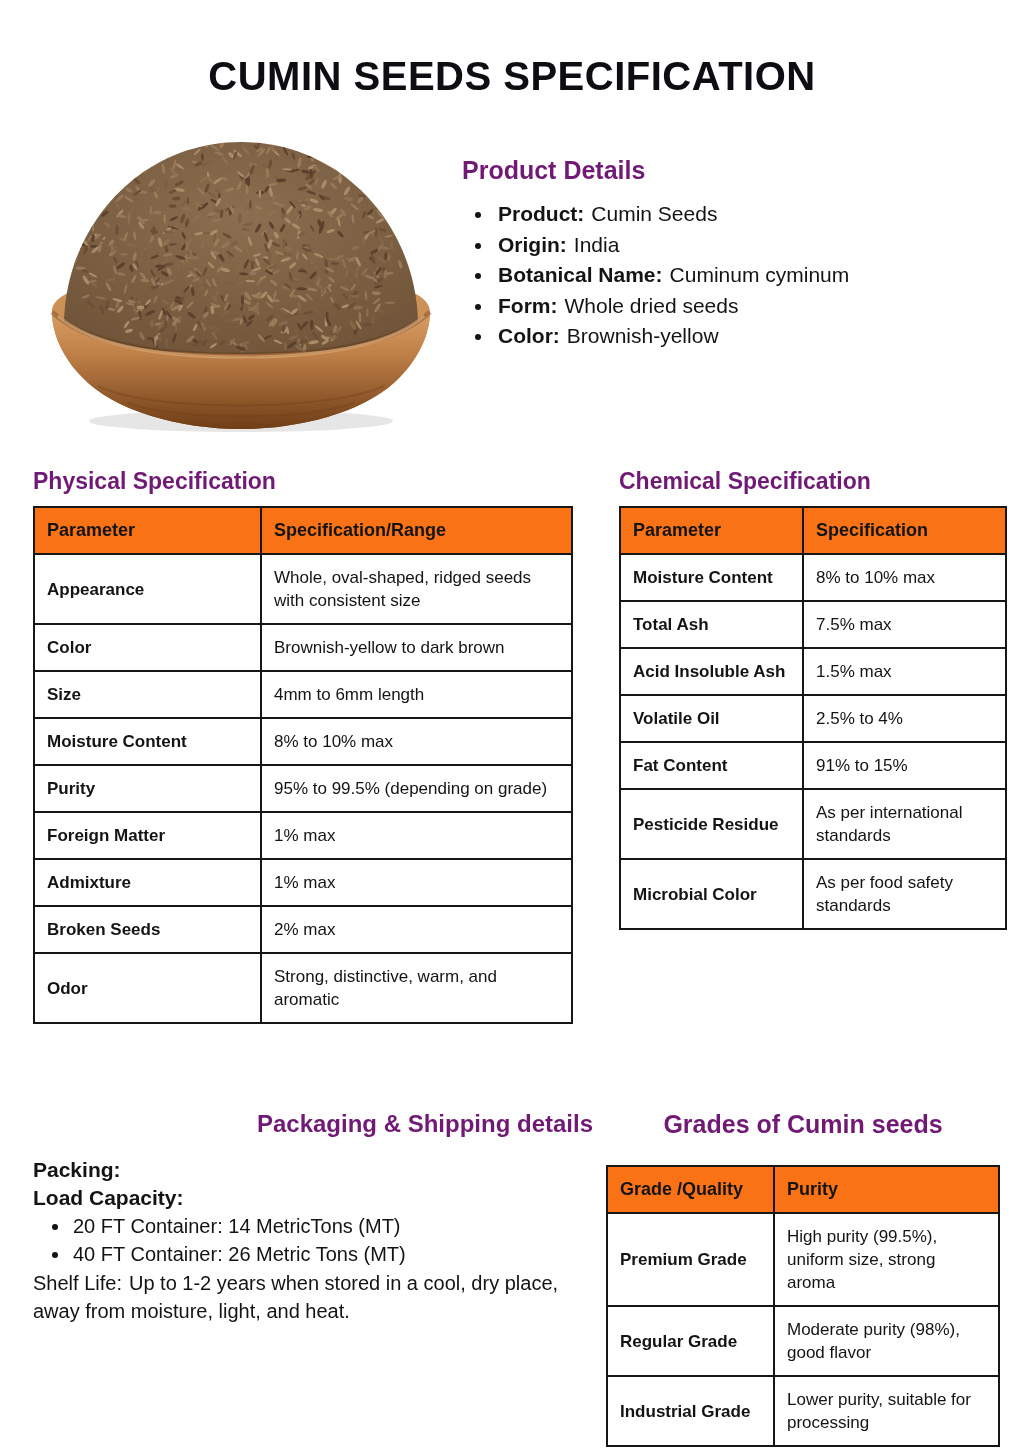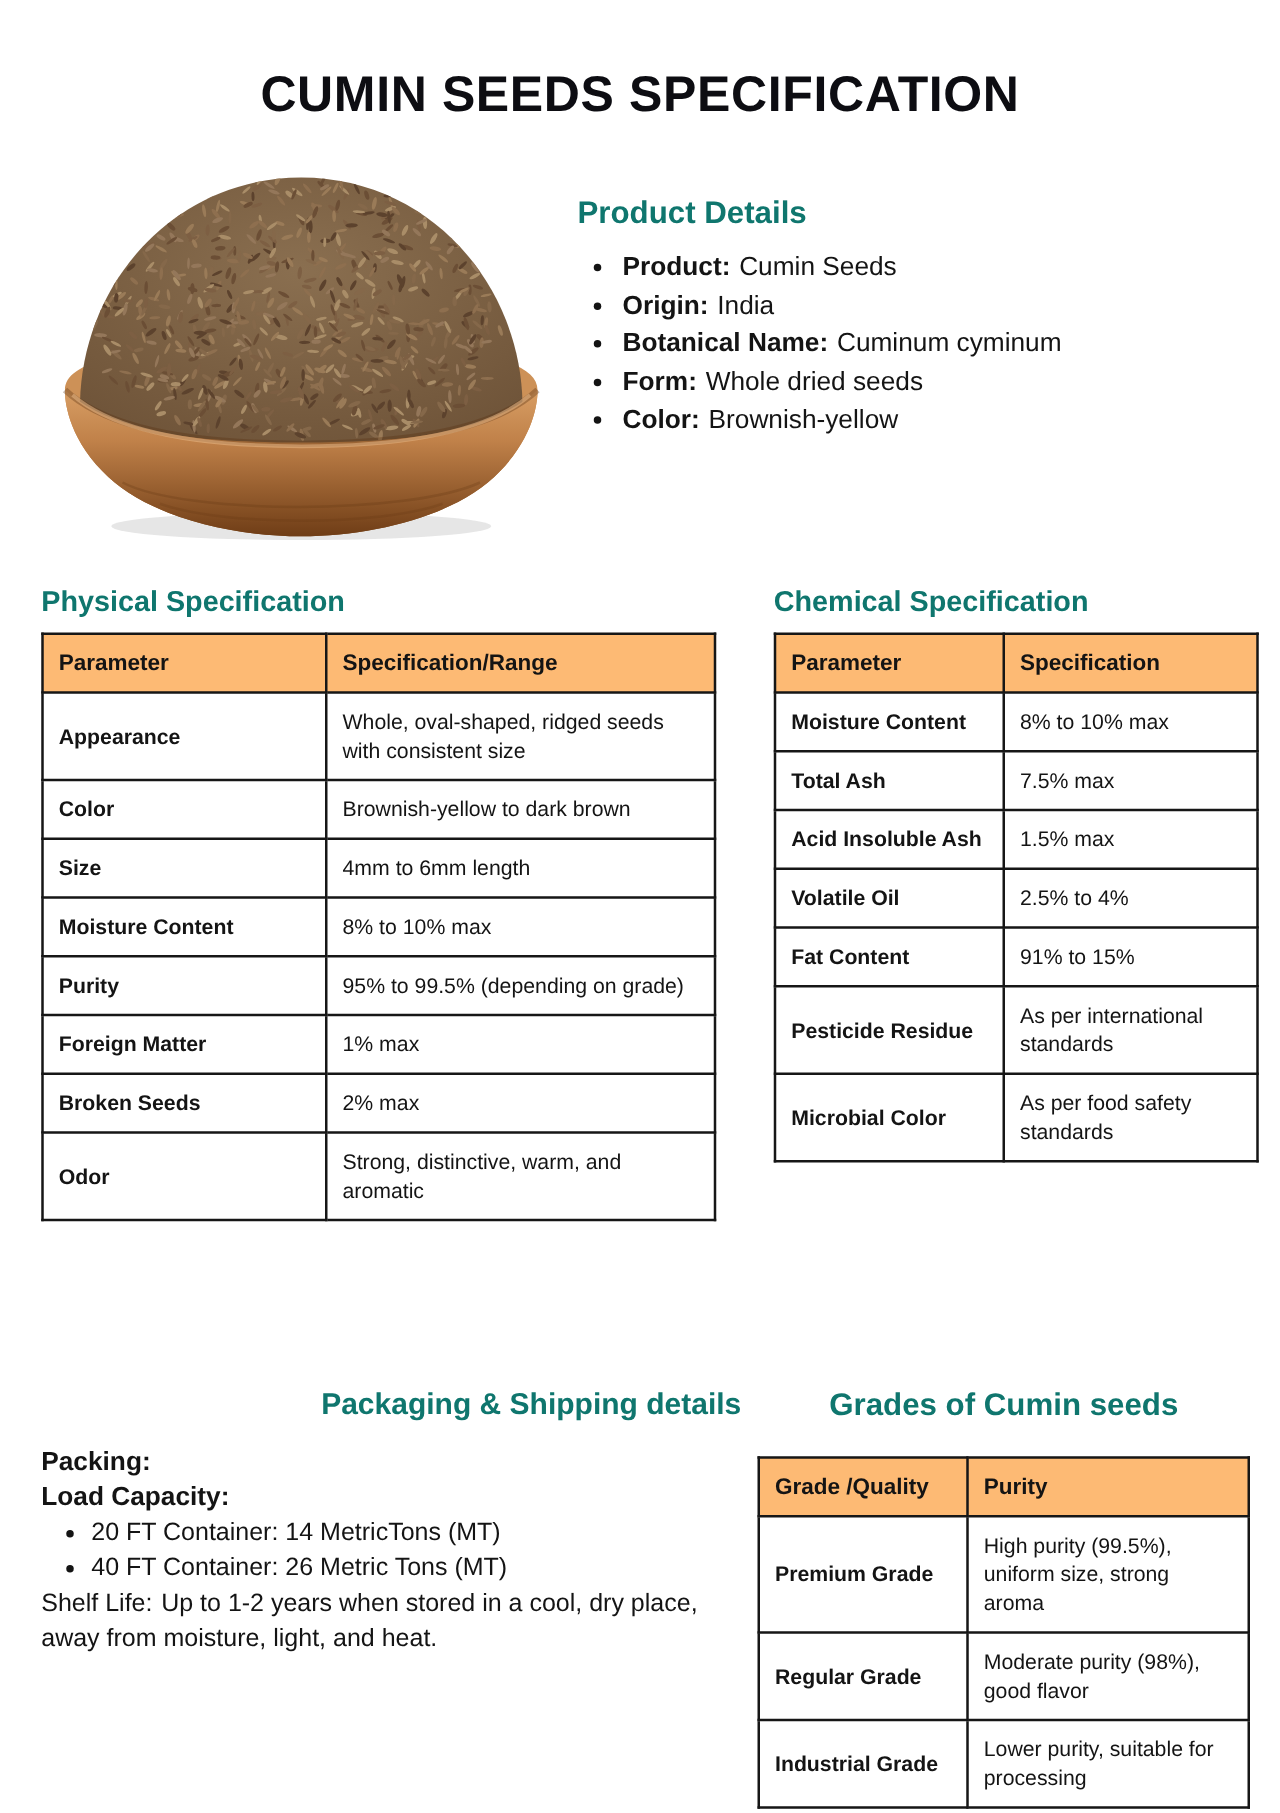--- a/index.html
+++ b/index.html
@@ -10,35 +10,35 @@
   .abs{position:absolute;}
 
   
   .page-title{
     left:0;top:54px;width:1024px;text-align:center;margin:0;
     font-size:40px;font-weight:900;letter-spacing:.5px;color:#0d0d12;
   }
 
   
   .section-heading{
-    color:#0f766e;font-weight:800;margin:0;
+    color:#701a75;font-weight:800;margin:0;
   }
 
   
   .product-details{left:462px;top:156px;width:530px;}
   .product-details .section-heading{font-size:25px;}
   .detail-list{list-style:disc;margin:14px 0 0 0;padding-left:32px;font-size:21px;line-height:30.5px;}
   .detail-list li{padding-left:4px;}
   .lbl{font-weight:800;margin-right:7px;}
 
   
   .spec-block .section-heading{font-size:23px;text-align:left;margin-bottom:11px;}
   table{border-collapse:collapse;table-layout:fixed;background:#fff;}
   th,td{border:2px solid #161616;text-align:left;vertical-align:middle;}
-  th{background:#fdba74;font-size:18px;font-weight:800;padding:12px 12px;}
+  th{background:#f97316;font-size:18px;font-weight:800;padding:12px 12px;}
   td{font-size:17px;line-height:23px;padding:11px 12px;}
   td.param{font-weight:800;font-size:17px;}
 
   .phys-block{left:33px;top:468px;width:540px;}
   .phys-table{width:540px;}
   .phys-table col:first-child{width:227px;}
 
   .chem-block{left:619px;top:468px;width:388px;}
   .chem-table{width:388px;}
   .chem-table col:first-child{width:183px;}
@@ -872,20 +872,24 @@
         </tr>
       <tr>
           <td class="param">Purity</td>
           <td>95% to 99.5% (depending on grade)</td>
         </tr>
       <tr>
           <td class="param">Foreign Matter</td>
           <td>1% max</td>
         </tr>
       <tr>
+          <td class="param">Admixture</td>
+          <td>1% max</td>
+        </tr>
+      <tr>
           <td class="param">Broken Seeds</td>
           <td>2% max</td>
         </tr>
       <tr>
           <td class="param">Odor</td>
           <td>Strong, distinctive, warm, and aromatic</td>
         </tr>
     </tbody>
   </table>
 </div>

